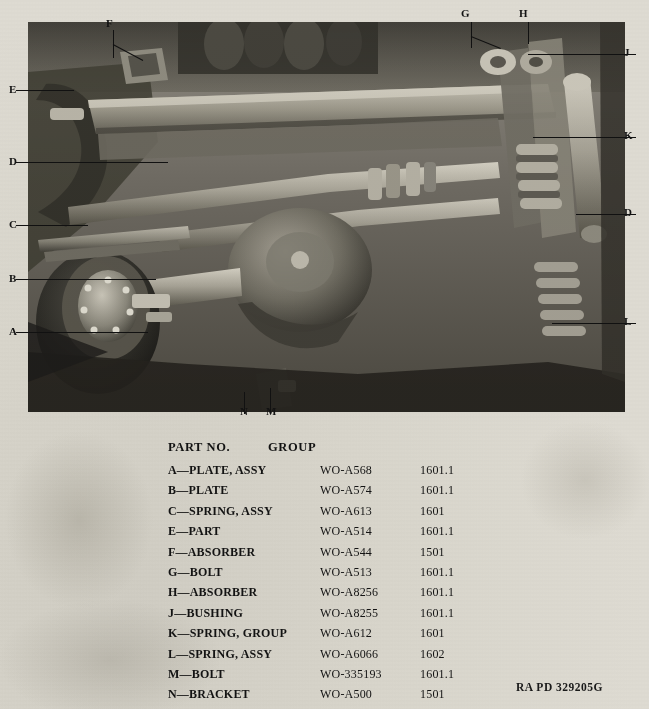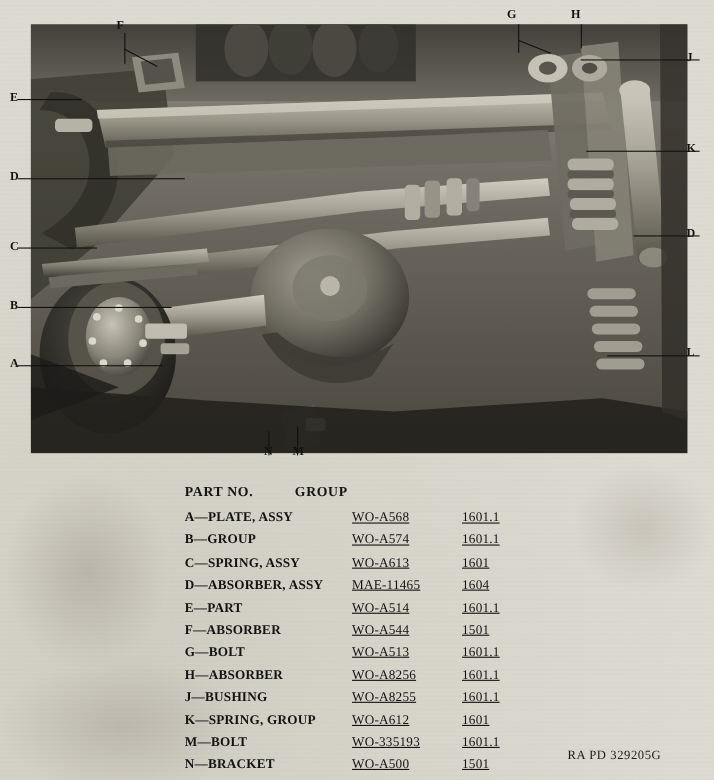--- a/index.html
+++ b/index.html
@@ -95,29 +95,28 @@
     line-height: 1.0;
     margin-bottom: 8.4px;
     letter-spacing: .2px;
   }
   .key-row .col-item {
     font-weight: bold;
   }
   .key-row .col-part,
   .key-row .col-group {
     font-weight: normal;
-    text-decoration: underline;
   }
   .figref {
     position: absolute;
     left: 516px;
     top: 681px;
     font-family: "Liberation Serif", serif;
     font-size: 11.5px;
-    font-weight: normal;
+    font-weight: bold;
     letter-spacing: .5px;
     color: #1a1a1a;
   }
   
   .stain {
     position: absolute;
     border-radius: 50%;
     pointer-events: none;
   }
 </style>
@@ -328,35 +327,30 @@
       <div class="col-part">PART NO.</div>
       <div class="col-group">GROUP</div>
     </div>
 
     <div class="key-row">
       <div class="col-item">A—PLATE, ASSY</div>
       <div class="col-part">WO-A568</div>
       <div class="col-group">1601.1</div>
     </div>
     <div class="key-row">
-      <div class="col-item">B—GROUP</div>
+      <div class="col-item">B—PLATE</div>
       <div class="col-part">WO-A574</div>
       <div class="col-group">1601.1</div>
     </div>
     <div class="key-row">
       <div class="col-item">C—SPRING, ASSY</div>
       <div class="col-part">WO-A613</div>
       <div class="col-group">1601</div>
     </div>
     <div class="key-row">
-      <div class="col-item">D—ABSORBER, ASSY</div>
-      <div class="col-part">MAE-11465</div>
-      <div class="col-group">1604</div>
-    </div>
-    <div class="key-row">
       <div class="col-item">E—PART</div>
       <div class="col-part">WO-A514</div>
       <div class="col-group">1601.1</div>
     </div>
     <div class="key-row">
       <div class="col-item">F—ABSORBER</div>
       <div class="col-part">WO-A544</div>
       <div class="col-group">1501</div>
     </div>
     <div class="key-row">
@@ -373,20 +367,25 @@
       <div class="col-item">J—BUSHING</div>
       <div class="col-part">WO-A8255</div>
       <div class="col-group">1601.1</div>
     </div>
     <div class="key-row">
       <div class="col-item">K—SPRING, GROUP</div>
       <div class="col-part">WO-A612</div>
       <div class="col-group">1601</div>
     </div>
     <div class="key-row">
+      <div class="col-item">L—SPRING, ASSY</div>
+      <div class="col-part">WO-A6066</div>
+      <div class="col-group">1602</div>
+    </div>
+    <div class="key-row">
       <div class="col-item">M—BOLT</div>
       <div class="col-part">WO-335193</div>
       <div class="col-group">1601.1</div>
     </div>
     <div class="key-row">
       <div class="col-item">N—BRACKET</div>
       <div class="col-part">WO-A500</div>
       <div class="col-group">1501</div>
     </div>
   </div>

